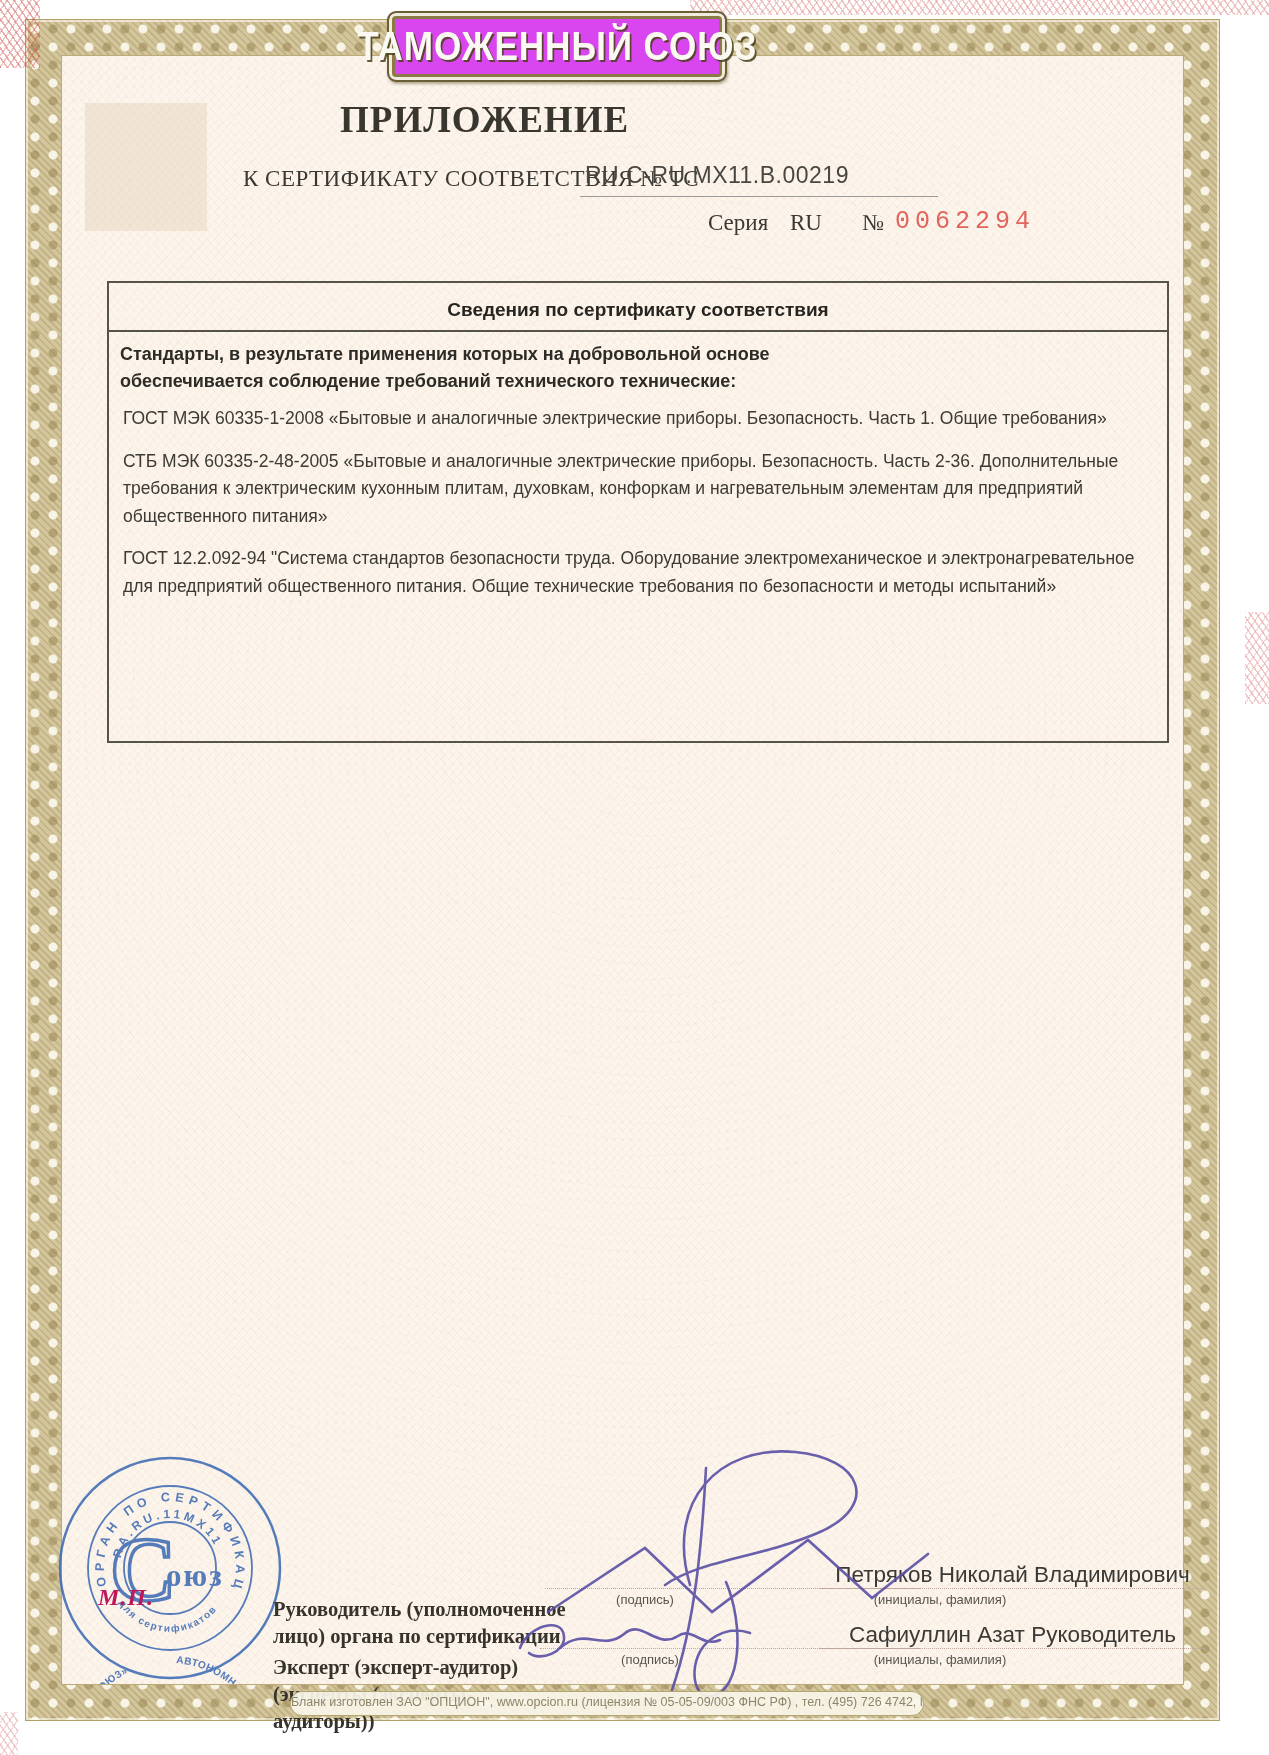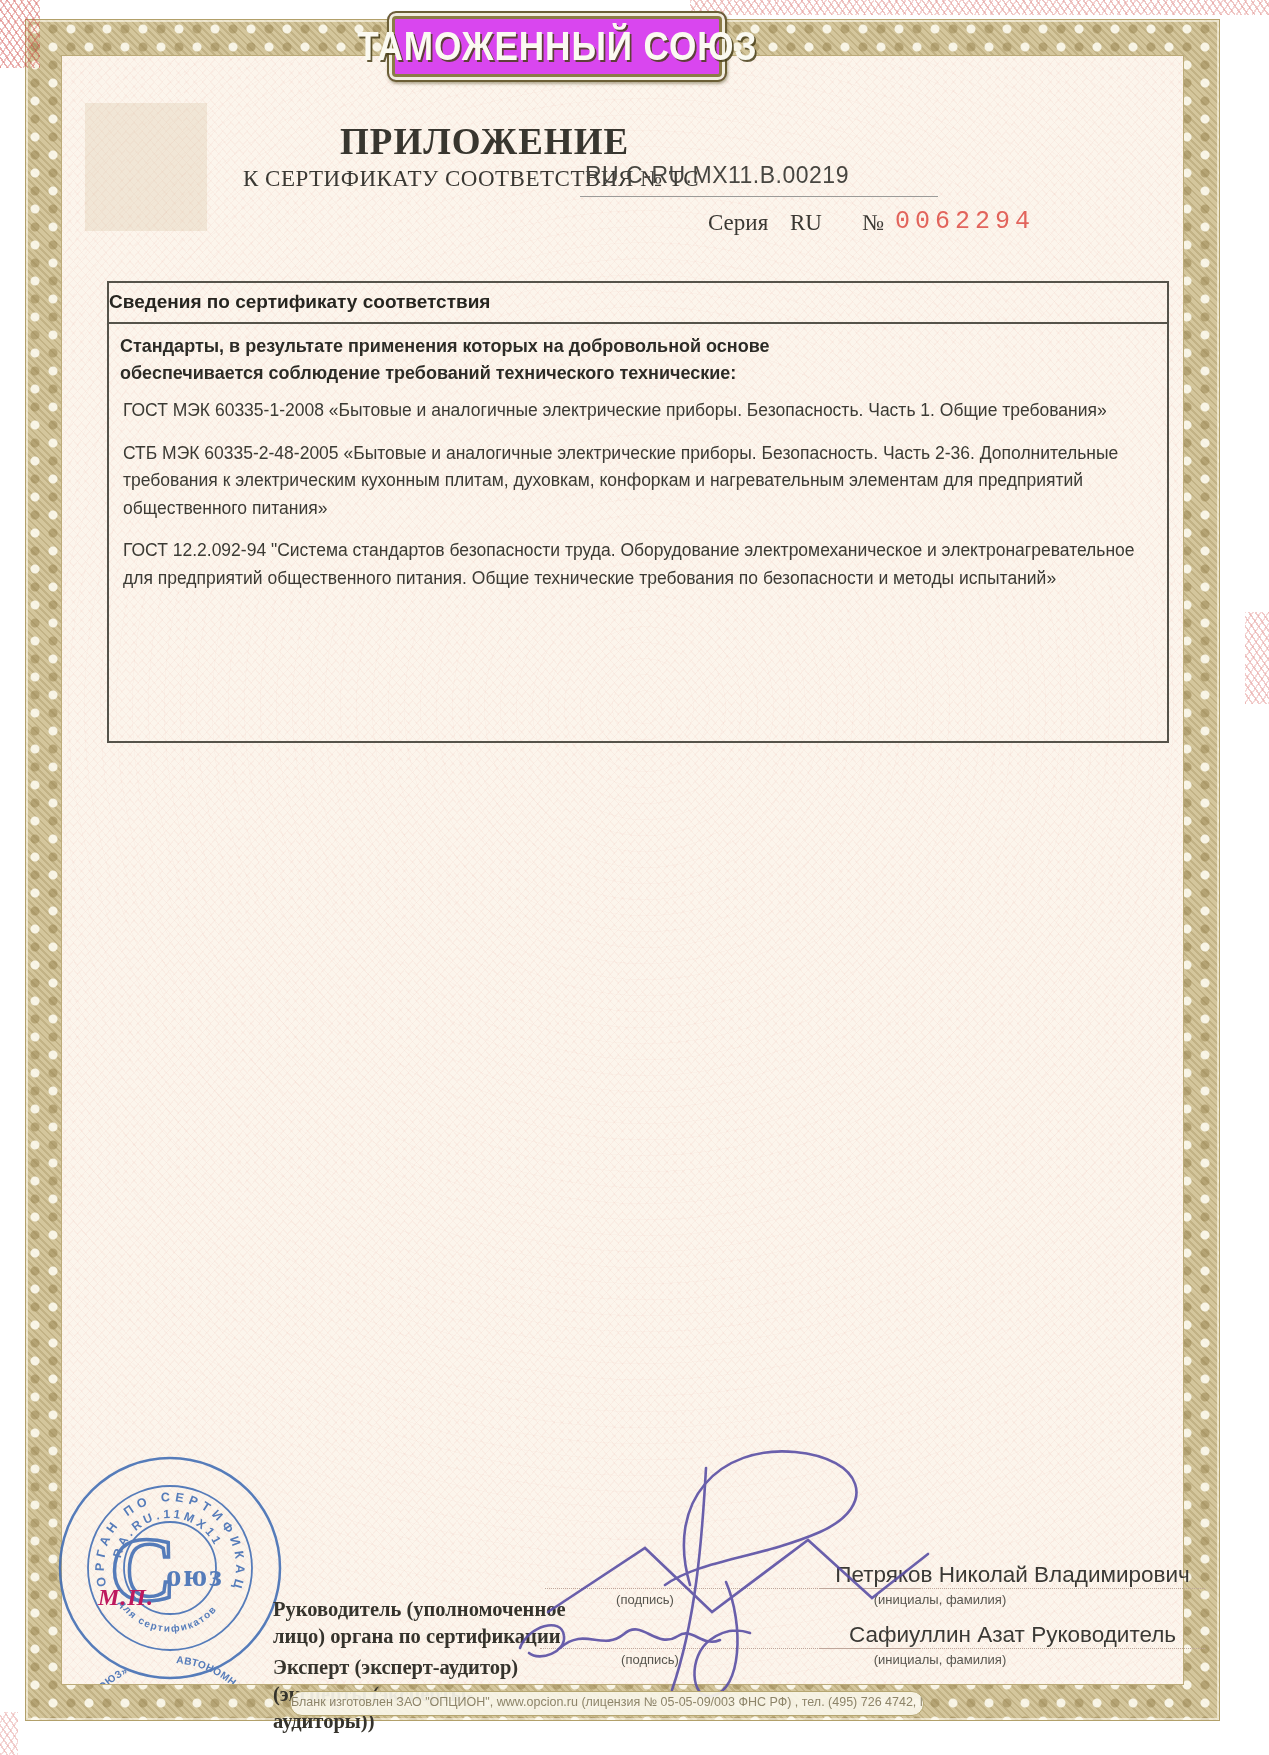--- a/index.html
+++ b/index.html
@@ -40,36 +40,36 @@
   
   .banner{position:absolute;left:387px;top:11px;width:336px;height:67px;
     background:#d946ef;border:2px solid #6b5f36;border-radius:9px;
     box-shadow:inset 0 0 0 3px rgba(251,249,238,.9), inset 0 0 0 6px #8a7b46, 1px 2px 3px rgba(90,80,40,.45);
     display:flex;align-items:center;justify-content:center;}
   .banner span{font-family:"Liberation Sans",sans-serif;font-weight:bold;font-size:40px;
     color:#fbfaf2;letter-spacing:1px;transform:scaleX(.88);white-space:nowrap;
     text-shadow:2px 2px 0 rgba(72,62,26,.85);}
 
   
-  .doc-title{position:absolute;left:340px;top:120px;width:280px;text-align:left;
+  .doc-title{position:absolute;left:340px;top:98px;width:280px;text-align:left;
     font-family:"Liberation Serif",serif;font-weight:600;font-size:37px;color:#38362f;letter-spacing:1px;}
   .cert-prefix{position:absolute;left:243px;top:166px;font-family:"Liberation Serif",serif;
     font-size:23px;color:#3a3833;letter-spacing:.5px;white-space:nowrap;}
   .cert-number{position:absolute;left:585px;top:162px;font-size:23px;color:#474641;letter-spacing:.5px;white-space:nowrap;}
   .cert-underline{position:absolute;left:580px;top:196px;width:358px;height:1px;background:#9b9b99;}
   .series-label{position:absolute;left:708px;top:210px;font-family:"Liberation Serif",serif;font-size:23px;color:#3a3833;}
   .series-value{position:absolute;left:790px;top:210px;font-family:"Liberation Serif",serif;font-size:23px;color:#3a3833;}
   .blank-sign{position:absolute;left:862px;top:210px;font-family:"Liberation Serif",serif;font-size:23px;color:#3a3833;}
   .blank-number{position:absolute;left:895px;top:207px;font-family:"Liberation Mono",monospace;
     font-size:25px;color:#e2645c;letter-spacing:5px;}
 
   
   .info-box{position:absolute;left:107px;top:281px;width:1058px;height:458px;
     border:2px solid #55534a;}
-  .box-title{padding-top:8px;font-weight:bold;font-size:19px;color:#262520;}
+  .box-title{padding-top:16px;text-align:center;font-weight:bold;font-size:19px;color:#262520;}
   .box-divider{margin-top:9px;height:2px;background:#55534a;}
   .box-subtitle{margin-top:9px;text-align:left;font-weight:bold;font-size:18px;line-height:27px;color:#2c2b26;padding-left:11px;}
   .box-paragraphs{padding:10px 3px 0 14px;}
   .box-paragraphs p{margin:0 0 15px 0;font-size:17.5px;line-height:27.5px;color:#3b3a34;}
 
   
   .stamp{position:absolute;left:54px;top:1452px;width:232px;height:232px;opacity:.88;}
   .mp{position:absolute;left:98px;top:1584px;font-family:"Liberation Serif",serif;
     font-weight:bold;font-size:24px;color:#be185d;letter-spacing:1px;font-style:italic;}
 

